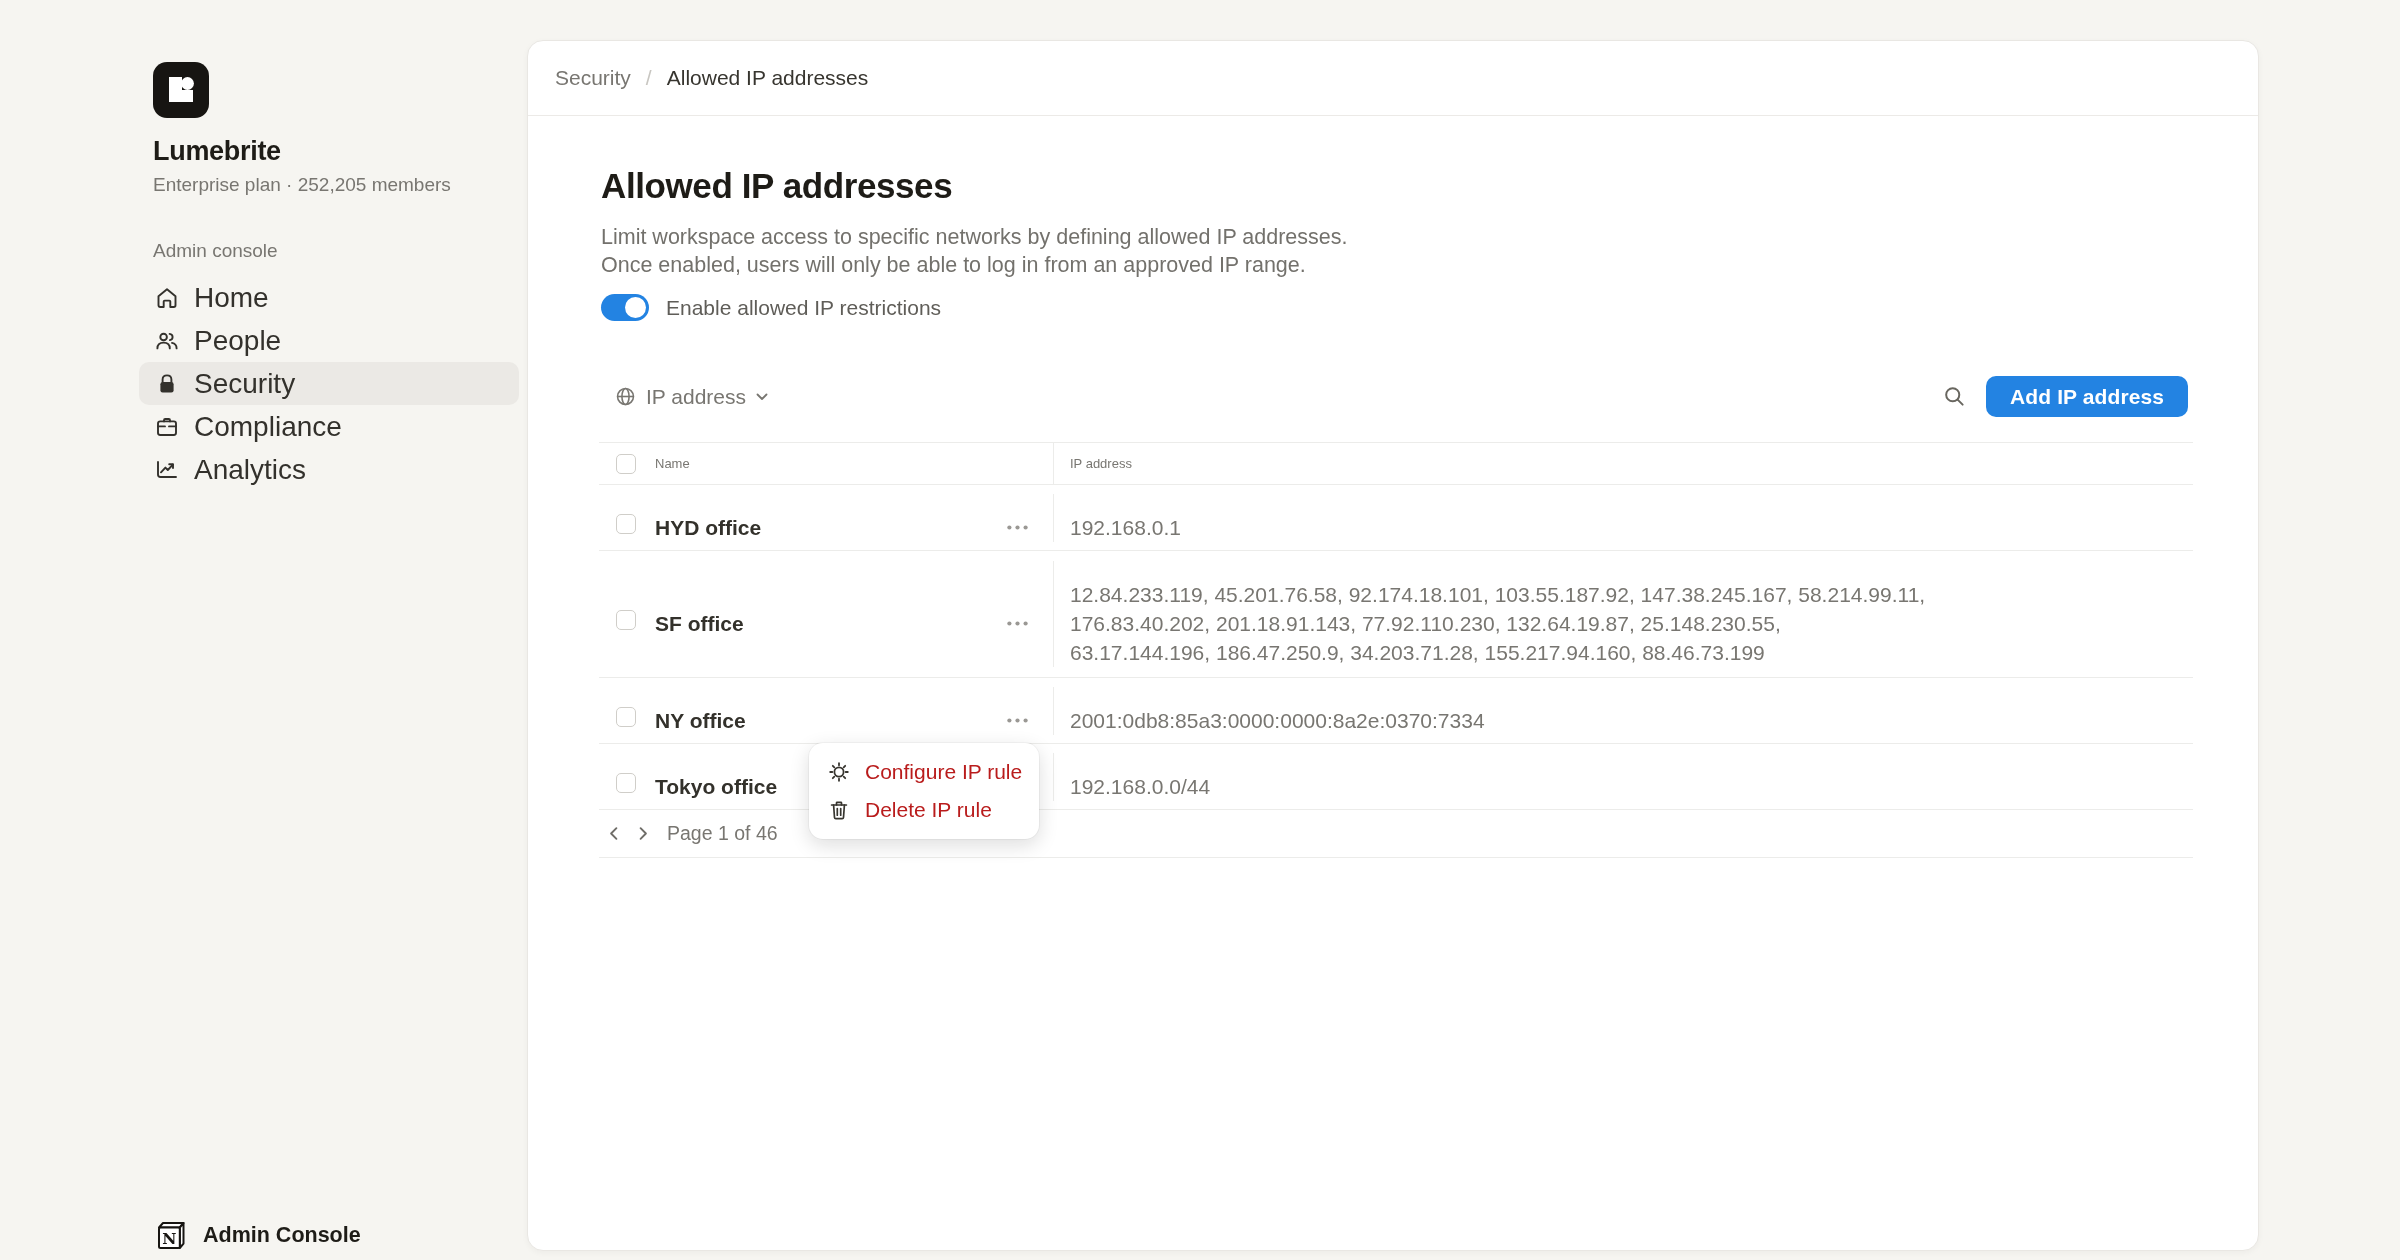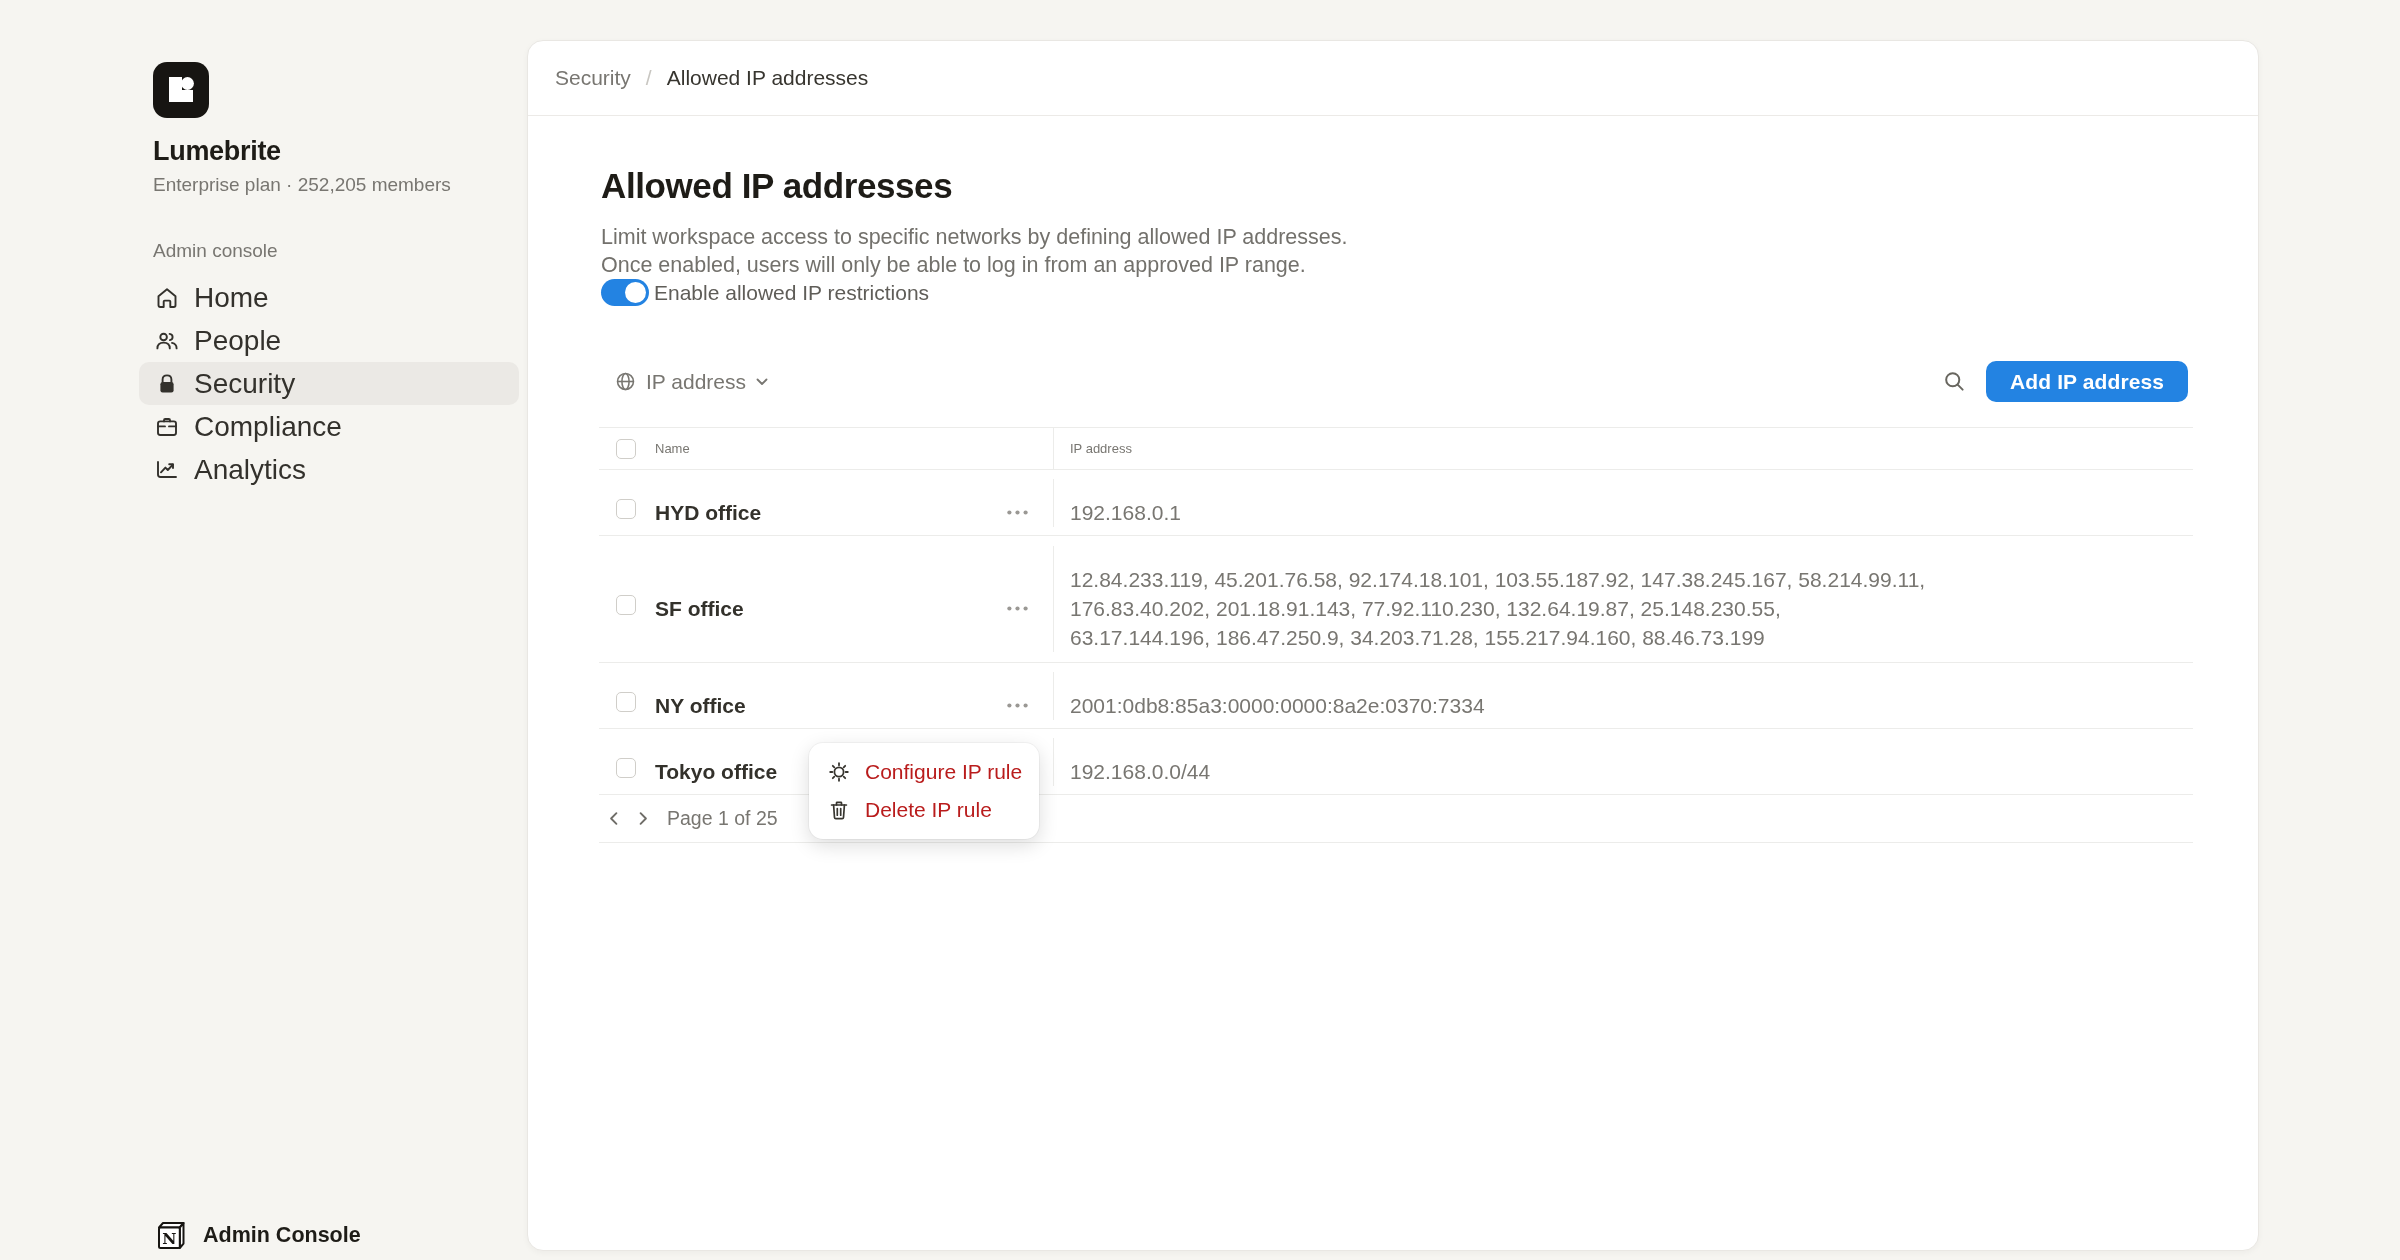--- a/index.html
+++ b/index.html
@@ -30,21 +30,21 @@
     box-shadow:0 2px 6px rgba(30,28,23,0.04);
     overflow:hidden;
   }
   .breadcrumb { height:75px; display:flex; align-items:center; gap:15px; padding-left:27px; border-bottom:1px solid #eceae7; font-size:21px; }
   .bc-parent { color:#787671; cursor:pointer; }
   .bc-sep { color:#c8c6c1; }
   .bc-current { color:#37352f; font-weight:500; }
   .content { padding:0 70px 0 71px; position:relative; }
   h1.page-title { margin-top:50px; margin-left:2px; font-size:35px; line-height:40px; font-weight:700; color:#1e1c17; letter-spacing:-0.4px; }
   .desc { margin-top:17px; margin-left:2px; font-size:21.5px; line-height:28px; color:#73716c; }
-  .toggle-row { margin-left:2px; display:flex; align-items:center; gap:5px; height:27px; }
+  .toggle-row { margin-top:15px; margin-left:2px; display:flex; align-items:center; gap:17px; height:27px; }
   .toggle { width:48px; height:27px; border-radius:14px; background:#2383e2; position:relative; cursor:pointer; flex:0 0 auto; }
   .toggle .knob { position:absolute; top:3px; right:3px; width:21px; height:21px; border-radius:50%; background:#ffffff; }
   .toggle-label { font-size:21px; color:#5f5d58; }
   
   .toolbar { margin-top:55px; height:41px; display:flex; align-items:center; justify-content:space-between; }
   .filter { display:flex; align-items:center; gap:10px; margin-left:16px; cursor:pointer; }
   .filter-label { font-size:21px; font-weight:500; color:#787671; }
   .toolbar-right { display:flex; align-items:center; gap:19px; }
   .search-btn { display:flex; align-items:center; cursor:pointer; }
   .btn-primary {
@@ -290,21 +290,21 @@
         <span class="pg-chevron">
           <svg width="17" height="17" viewBox="0 0 16 16" fill="none" stroke="#6f6d68" stroke-width="1.8" stroke-linecap="round" stroke-linejoin="round">
               <path d="M9.8 3 L4.8 8 L9.8 13"></path>
             </svg>
         </span>
         <span class="pg-chevron">
           <svg width="17" height="17" viewBox="0 0 16 16" fill="none" stroke="#6f6d68" stroke-width="1.8" stroke-linecap="round" stroke-linejoin="round">
               <path d="M6.2 3 L11.2 8 L6.2 13"></path>
             </svg>
         </span>
-        <span class="pg-label">Page 1 of 25</span>
+        <span class="pg-label">Page 1 of 46</span>
       </div>
     </div>
   </div>
 
   <div class="context-menu">
     <div class="menu-item">
       <span>
         <svg width="22" height="22" viewBox="0 0 22 22" fill="none" stroke="#37352f" stroke-width="1.8" stroke-linecap="round">
           <circle cx="11" cy="11" r="4.6"></circle>
           <path d="M11 2.2 V4.3 M11 17.7 V19.8 M2.2 11 H4.3 M17.7 11 H19.8 M4.8 4.8 L6.3 6.3 M15.7 15.7 L17.2 17.2 M17.2 4.8 L15.7 6.3 M6.3 15.7 L4.8 17.2"></path>

